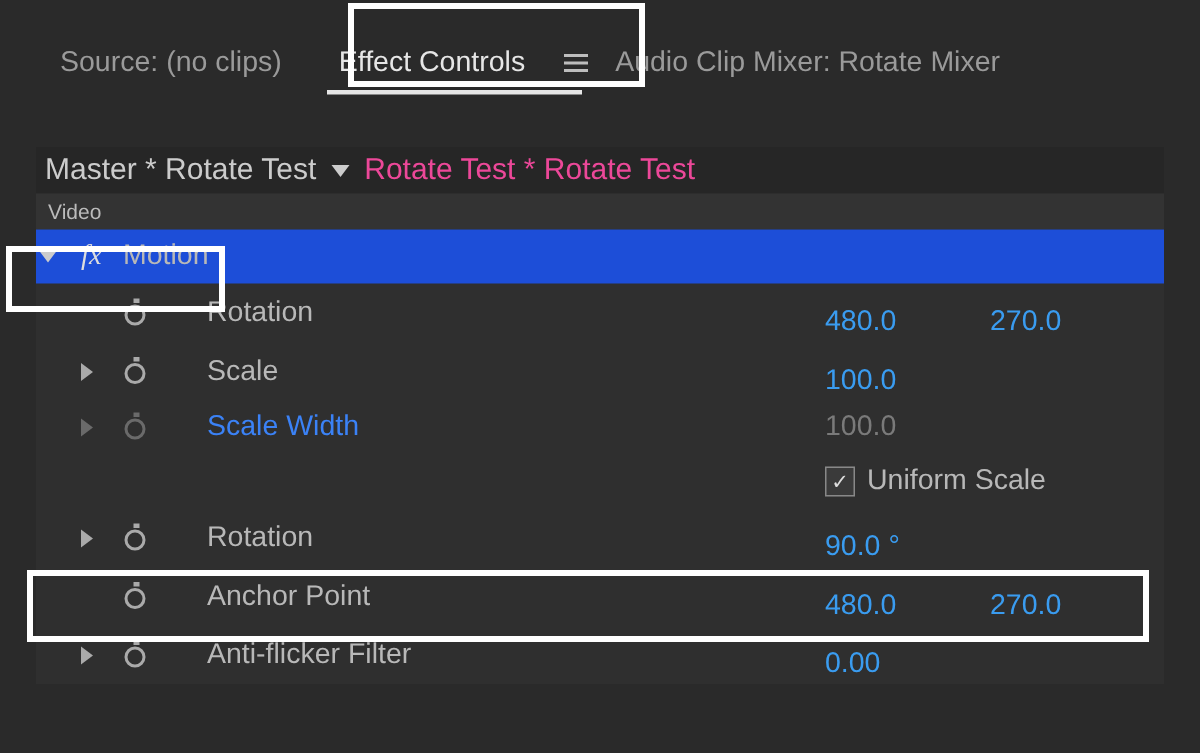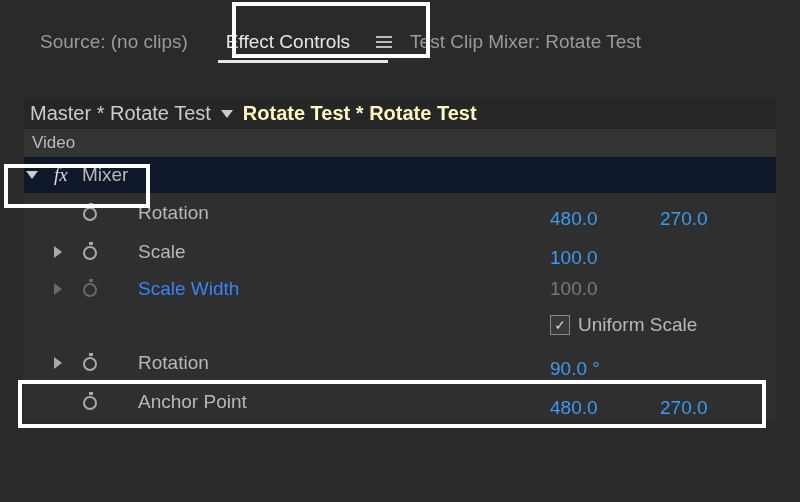--- a/index.html
+++ b/index.html
@@ -72,42 +72,41 @@
     display: flex;
     align-items: center;
     gap: 10px;
     padding: 4px 6px;
     font-size: 20px;
     margin-top: 38px;
     color: #ccc;
     background: #262626;
   }
   .clip-line .linked {
-    color: #fef9c3;
-    font-weight: bold;
+    color: #ec4899;
   }
   .chev {
     display: inline-block;
     width: 0; height: 0;
     border-left: 6px solid transparent;
     border-right: 6px solid transparent;
     border-top: 8px solid #ccc;
   }
   .chev-right {
     display: inline-block;
     width: 0; height: 0;
     border-top: 6px solid transparent;
     border-bottom: 6px solid transparent;
     border-left: 8px solid #aaa;
   }
 
   .section-header {
     background: #333;
     padding: 4px 8px;
-    font-size: 17px;
+    font-size: 14px;
     color: #bbb;
   }
 
   .prop-list {
     background: #2f2f2f;
     font-size: 19px;
   }
   .row {
     display: grid;
     grid-template-columns: 28px 28px 28px 28px 1fr 110px 110px;
@@ -183,42 +182,42 @@
     <div class="tab-wrap">
       <span class="tab">Source: (no clips)</span>
     </div>
     <div class="tab-wrap active" style="margin:0 6px;">
       <span class="tab active">Effect Controls</span>
       <span class="hamburger">
           <span></span>
         </span>
     </div>
     <div class="tab-wrap">
-      <span class="tab">Test Clip Mixer: Rotate Test</span>
+      <span class="tab">Audio Clip Mixer: Rotate Mixer</span>
     </div>
   </div>
 
   <div class="clip-line">
     <span>Master * Rotate Test</span>
     <span class="chev"></span>
     <span class="linked">Rotate Test * Rotate Test</span>
   </div>
 
   <div class="section-header">Video</div>
 
   <div class="prop-list">
 
-    <div class="row" style="background:#0f172a;">
+    <div class="row" style="background:#1d4ed8;">
       <span class="cell">
           <span class="chev"></span>
         </span>
       <span class="cell">
           <span class="fx">fx</span>
         </span>
-      <span class="cell label" style="grid-column:3 / span 3;">Mixer</span>
+      <span class="cell label" style="grid-column:3 / span 3;">Motion</span>
     </div>
 
     <div class="row">
       <span></span>
         <span></span>
       <span class="cell">
           <span class="stopwatch"></span>
         </span>
       <span></span>
       <span class="label">Rotation</span>
@@ -285,20 +284,33 @@
         <span></span>
       <span class="cell">
           <span class="stopwatch"></span>
         </span>
       <span></span>
       <span class="label">Anchor Point</span>
       <span class="val vcell">480.0</span>
       <span class="val vcell">270.0</span>
     </div>
 
+    <div class="row">
+      <span></span>
+      <span class="cell">
+          <span class="chev-right"></span>
+        </span>
+      <span class="cell">
+          <span class="stopwatch"></span>
+        </span>
+      <span></span>
+      <span class="label">Anti-flicker Filter</span>
+      <span class="val vcell">0.00</span>
+      <span></span>
+    </div>
 
   </div>
 
   <div class="hl-effectcontrols" style="left:232px; top:2px; width:190px; height:48px;"></div>
   <div class="hl-effectcontrols" style="left:4px; top:164px; width:138px; height:36px;"></div>
   <div class="hl-effectcontrols" style="left:18px; top:380px; width:740px; height:40px;"></div>
 
 </div>
 
 </body></html>

